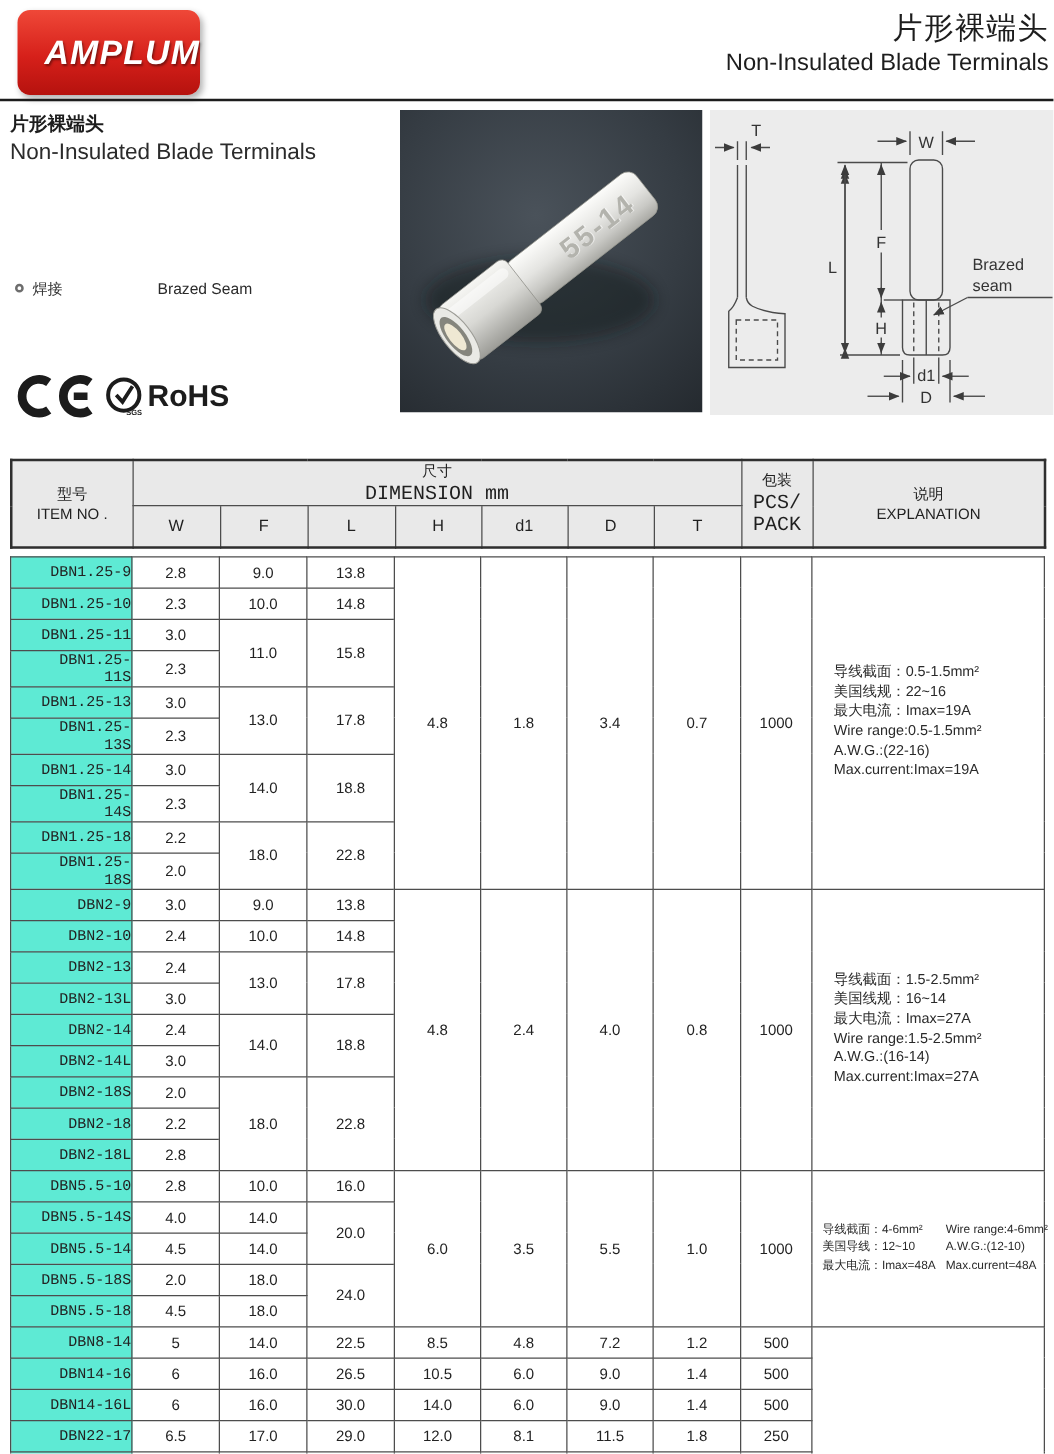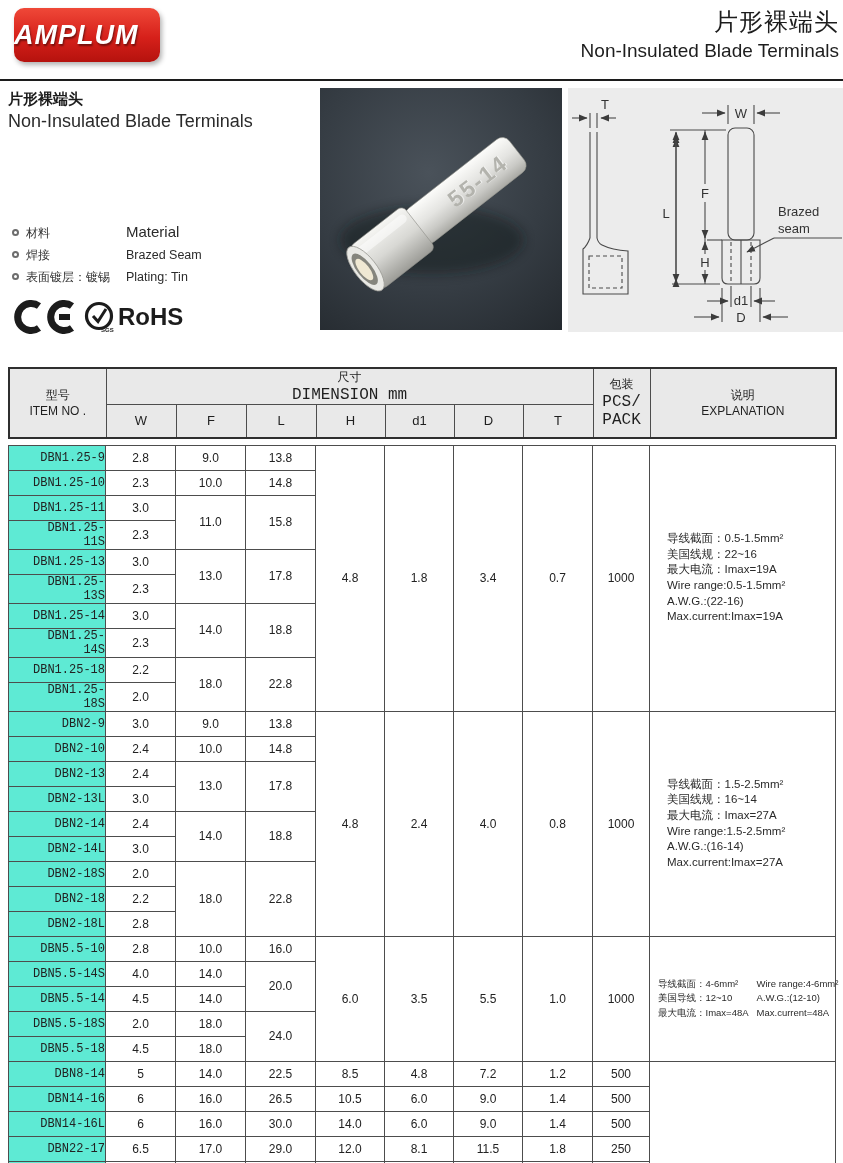--- a/index.html
+++ b/index.html
@@ -1,24 +1,24 @@
 <!DOCTYPE html>
 <html><head>
 <meta charset="utf-8">
 <style>
   * { margin:0; padding:0; box-sizing:border-box; }
   html,body { background:#ffffff; }
   body { font-family:"Liberation Sans","DejaVu Sans",sans-serif; color:#222; }
   .page { position:relative; width:843px; height:1163px; background:#fff; overflow:hidden; }
 
   
-  .logo { position:absolute; left:14px; top:8px; width:146px; height:54px;
+  .logo { position:absolute; left:14px; top:8px; width:146px; height:68px;
           background:linear-gradient(180deg,#ef4838 0%,#d6201a 55%,#b5120e 100%);
           border-radius:10px; box-shadow:2px 3px 5px rgba(0,0,0,.3);
-          display:flex; align-items:center; justify-content:flex-start; }
+          display:flex; align-items:center; justify-content:flex-end; }
   .logo span { color:#fff; font-weight:bold; font-style:italic; font-size:27px; letter-spacing:1px;
                text-shadow:1px 2px 2px rgba(0,0,0,.45); }
   .top-titles { position:absolute; right:4px; top:6px; text-align:right; }
   .top-titles .zh { font-size:24px; color:#1d1d1d; letter-spacing:1px; }
   .top-titles .en { font-size:19px; color:#1d1d1d; margin-top:2px; }
   .rule { position:absolute; left:0; right:0; top:79px; border-top:2px solid #1c1c1c; }
 
   
   .left-col { position:absolute; left:8px; top:90px; width:302px; height:245px; }
   .p-zh { font-size:15px; font-weight:bold; color:#1d1d1d; }
@@ -66,34 +66,24 @@
     <div class="zh">片形裸端头</div>
     <div class="en">Non-Insulated Blade Terminals</div>
   </div>
   <div class="rule"></div>
 
   <div class="left-col">
     <div class="p-zh">片形裸端头</div>
     <div class="p-en">Non-Insulated Blade Terminals</div>
 
     <div class="materials">
-      <div class="mat-row first">
-        <span class="bullet"></span>
-        <span class="mat-zh">材料</span>
-        <span class="mat-en">Material</span>
-      </div>
       <div class="mat-row">
         <span class="bullet"></span>
         <span class="mat-zh">焊接</span>
         <span class="mat-en">Brazed Seam</span>
-      </div>
-      <div class="mat-row">
-        <span class="bullet"></span>
-        <span class="mat-zh">表面镀层：镀锡</span>
-        <span class="mat-en">Plating: Tin</span>
       </div>
     </div>
 
     <div class="certs">
       <svg width="230" height="38" viewBox="0 0 230 38">
 
         <g stroke="#1c1c1c" stroke-width="7" fill="none">
           <path d="M 29 8 A 13.5 13.5 0 1 0 29 30"></path>
           <path d="M 62 8 A 13.5 13.5 0 1 0 62 30"></path>
           <line x1="49" y1="19" x2="60" y2="19" stroke-width="6"></line>

